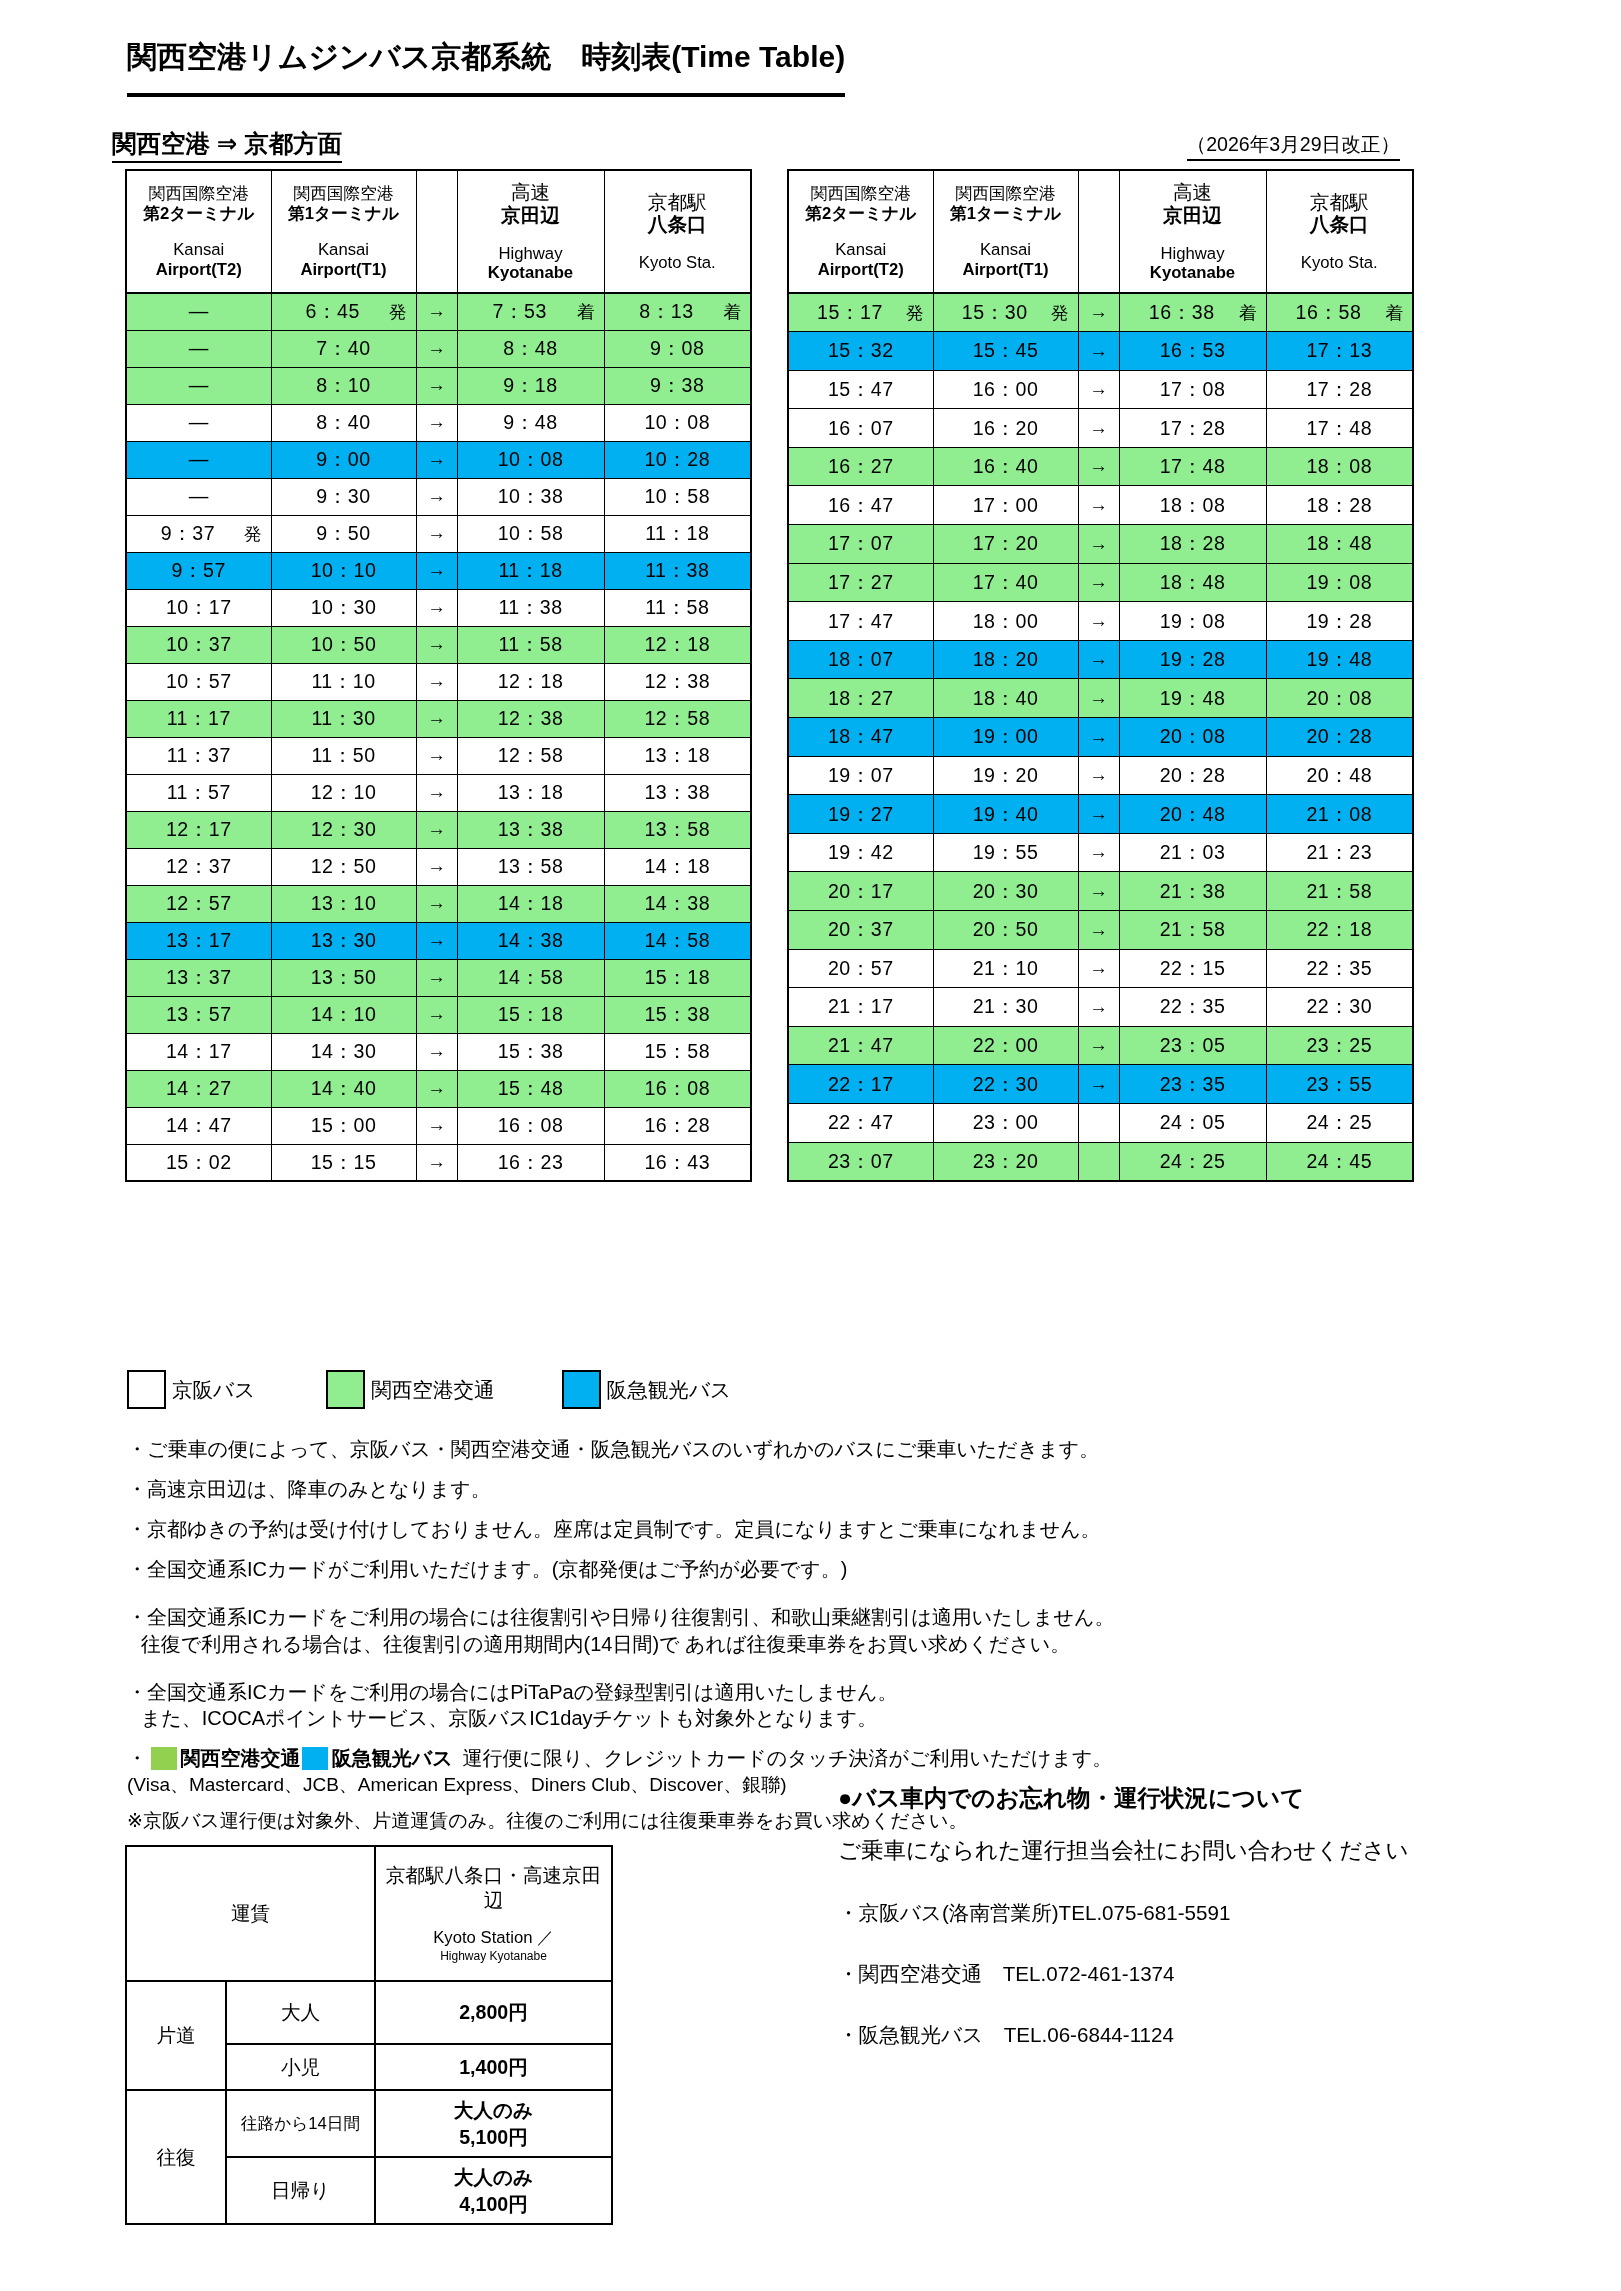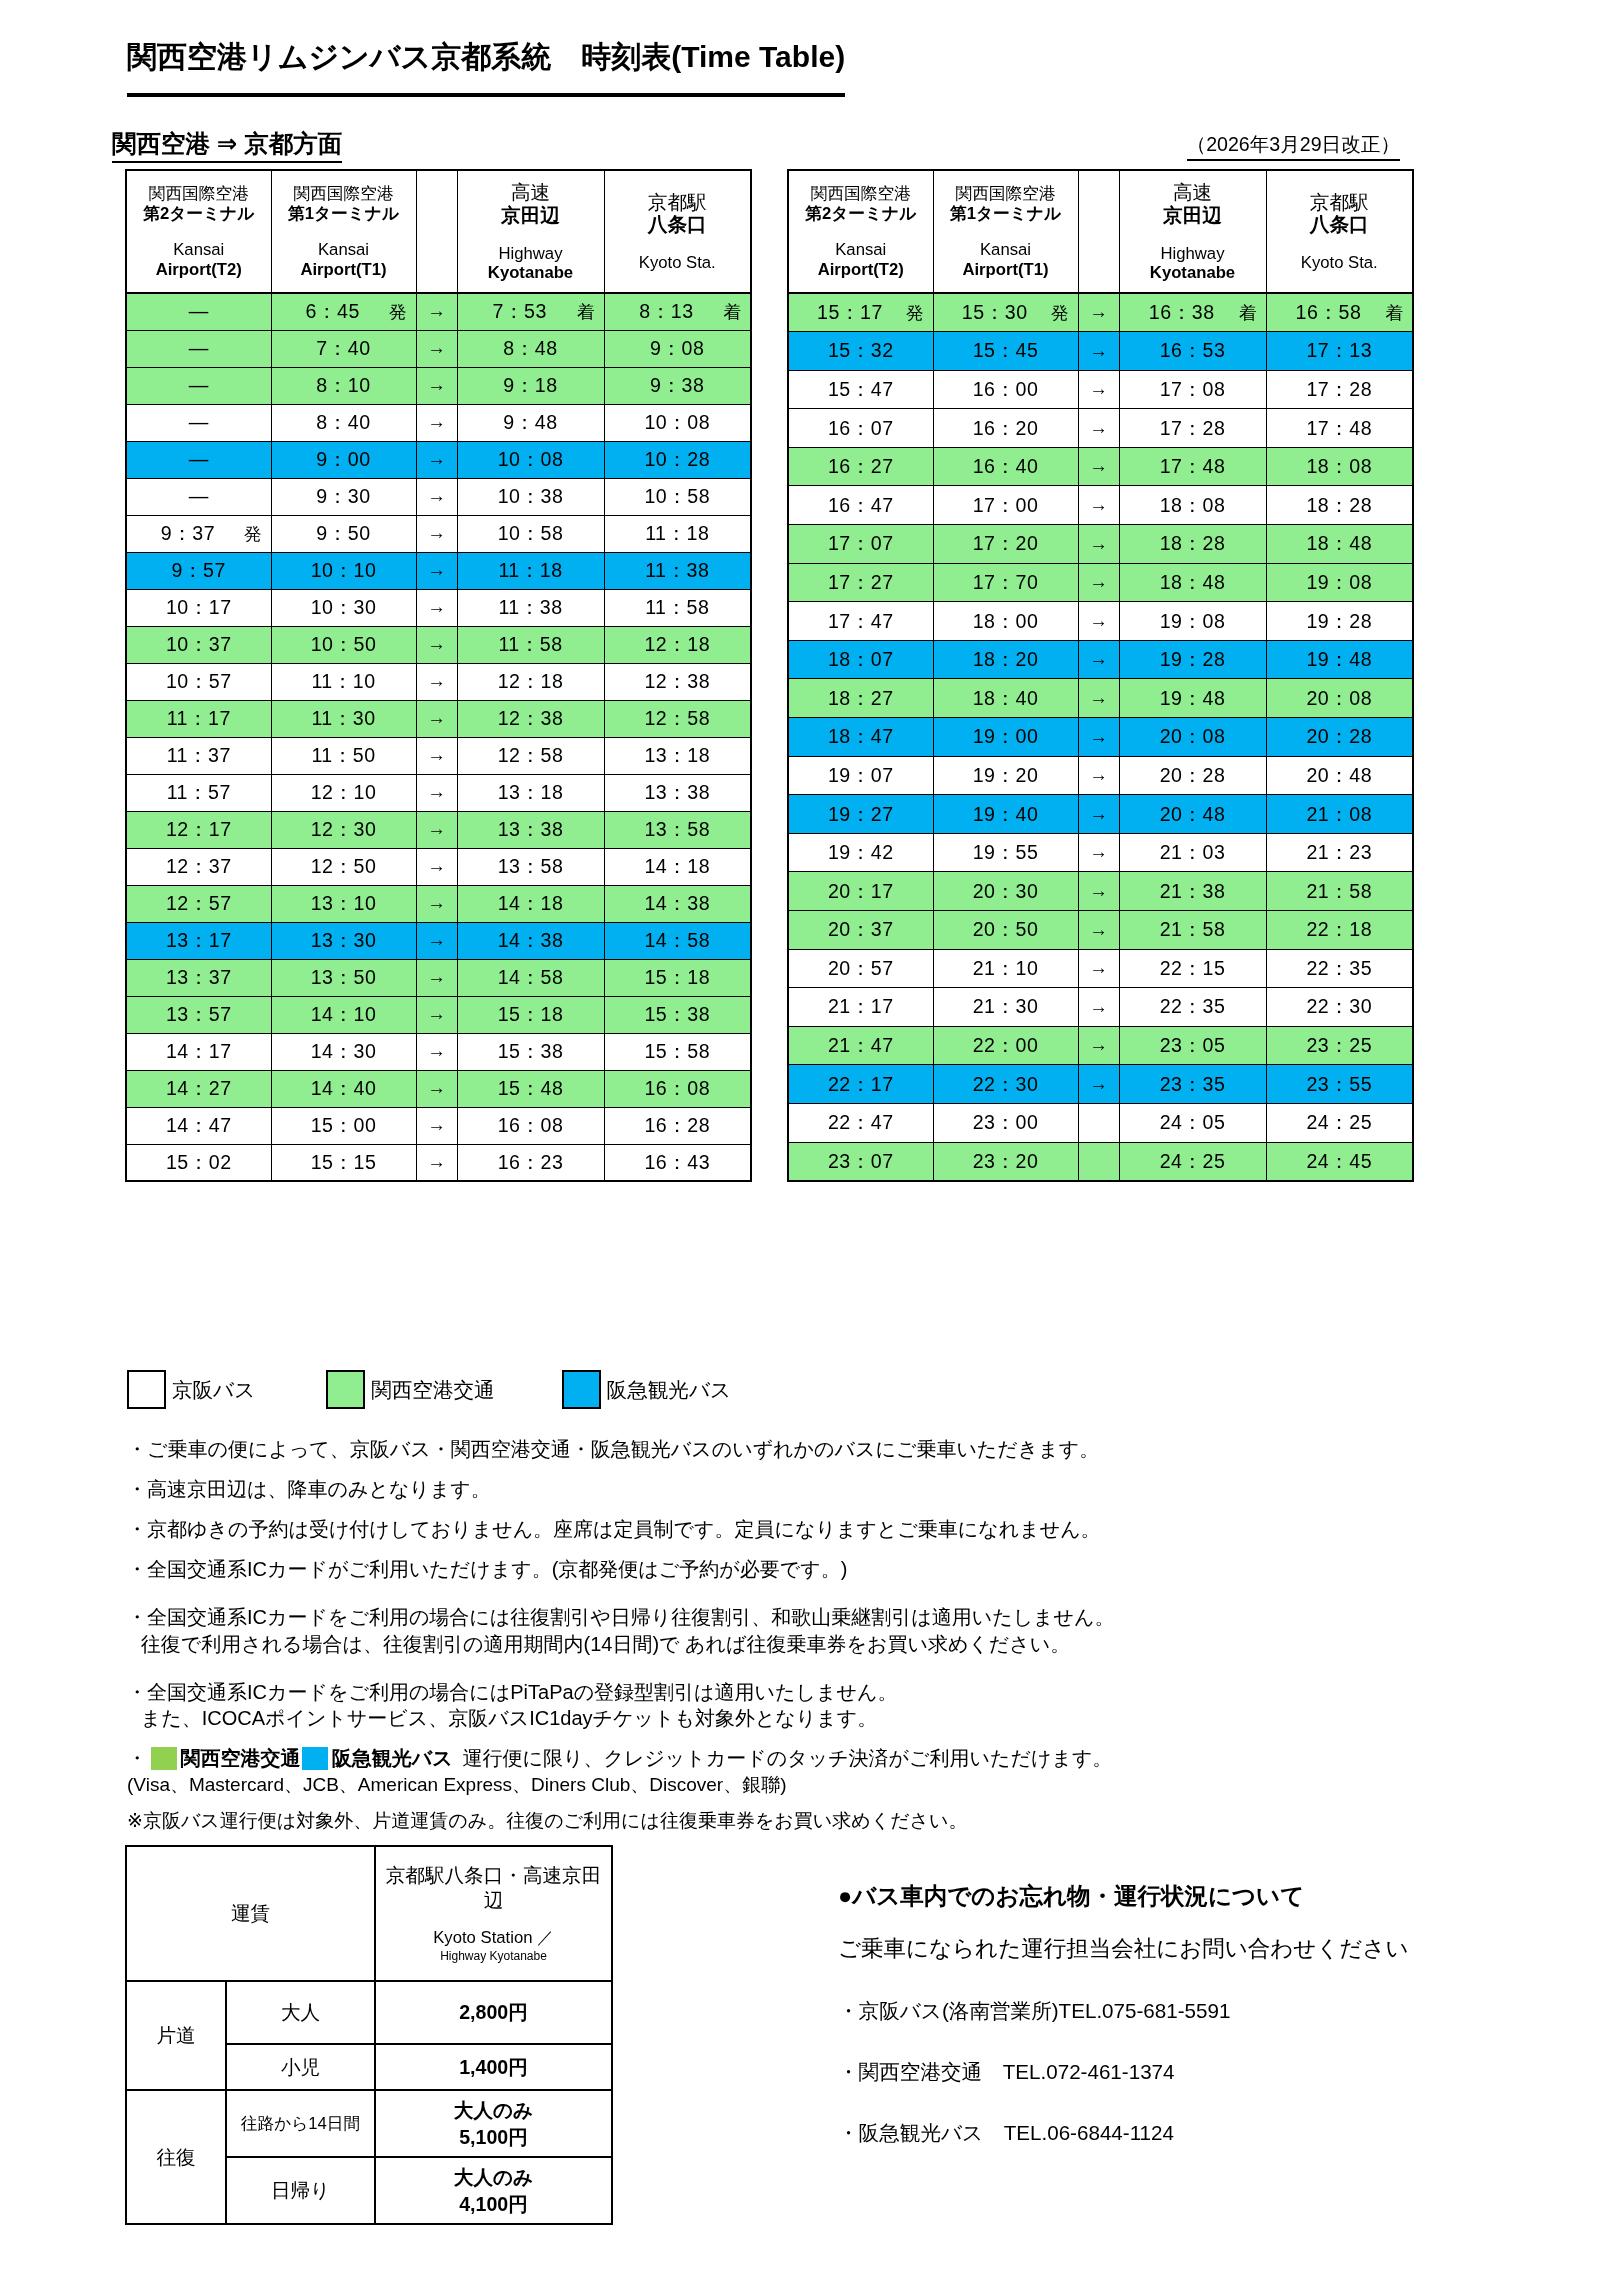--- a/index.html
+++ b/index.html
@@ -117,21 +117,21 @@
   .fare-head-route { line-height: 1.25; }
   .fare-head-route .jp { font-size: 19.6px; display:block; }
   .fare-head-route .en { font-size: 16.7px; display:block; margin-top: 15.7px; }
   .fare-head-route .en2 { font-size: 12px; display:block; }
   .fare-val { font-weight: bold; font-size: 21.6px; }
   .fare-val .two { display:block; }
   .rowh { font-size: 19.6px; }
   .rowh.small { font-size: 16.7px; }
 
   
-  .contact { position:absolute; left: 838px; top: 1880px; width: 686px; }
+  .contact { position:absolute; left: 838px; top: 1782px; width: 686px; }
   .contact .ttl { font-size: 23.5px; font-weight: bold; white-space:nowrap; }
   .contact .ttl2 { font-size: 22.5px; white-space:nowrap; margin-top: 21px; }
   .contact .line { font-size: 20.6px; white-space:nowrap; margin-top: 33px; }
 </style>
 </head>
 <body>
 
 <div class="page">
 
   <div class="title-wrap">
@@ -433,21 +433,21 @@
           </tr>
           <tr>
             <td class="cell bg-green"><span class="tm">17：07</span></td>
             <td class="cell bg-green"><span class="tm">17：20</span></td>
             <td class="arrow bg-green">→</td>
             <td class="cell bg-green"><span class="tm">18：28</span></td>
             <td class="cell bg-green"><span class="tm">18：48</span></td>
           </tr>
           <tr>
             <td class="cell bg-green"><span class="tm">17：27</span></td>
-            <td class="cell bg-green"><span class="tm">17：70</span></td>
+            <td class="cell bg-green"><span class="tm">17：40</span></td>
             <td class="arrow bg-green">→</td>
             <td class="cell bg-green"><span class="tm">18：48</span></td>
             <td class="cell bg-green"><span class="tm">19：08</span></td>
           </tr>
           <tr>
             <td class="cell bg-white"><span class="tm">17：47</span></td>
             <td class="cell bg-white"><span class="tm">18：00</span></td>
             <td class="arrow bg-white">→</td>
             <td class="cell bg-white"><span class="tm">19：08</span></td>
             <td class="cell bg-white"><span class="tm">19：28</span></td>

